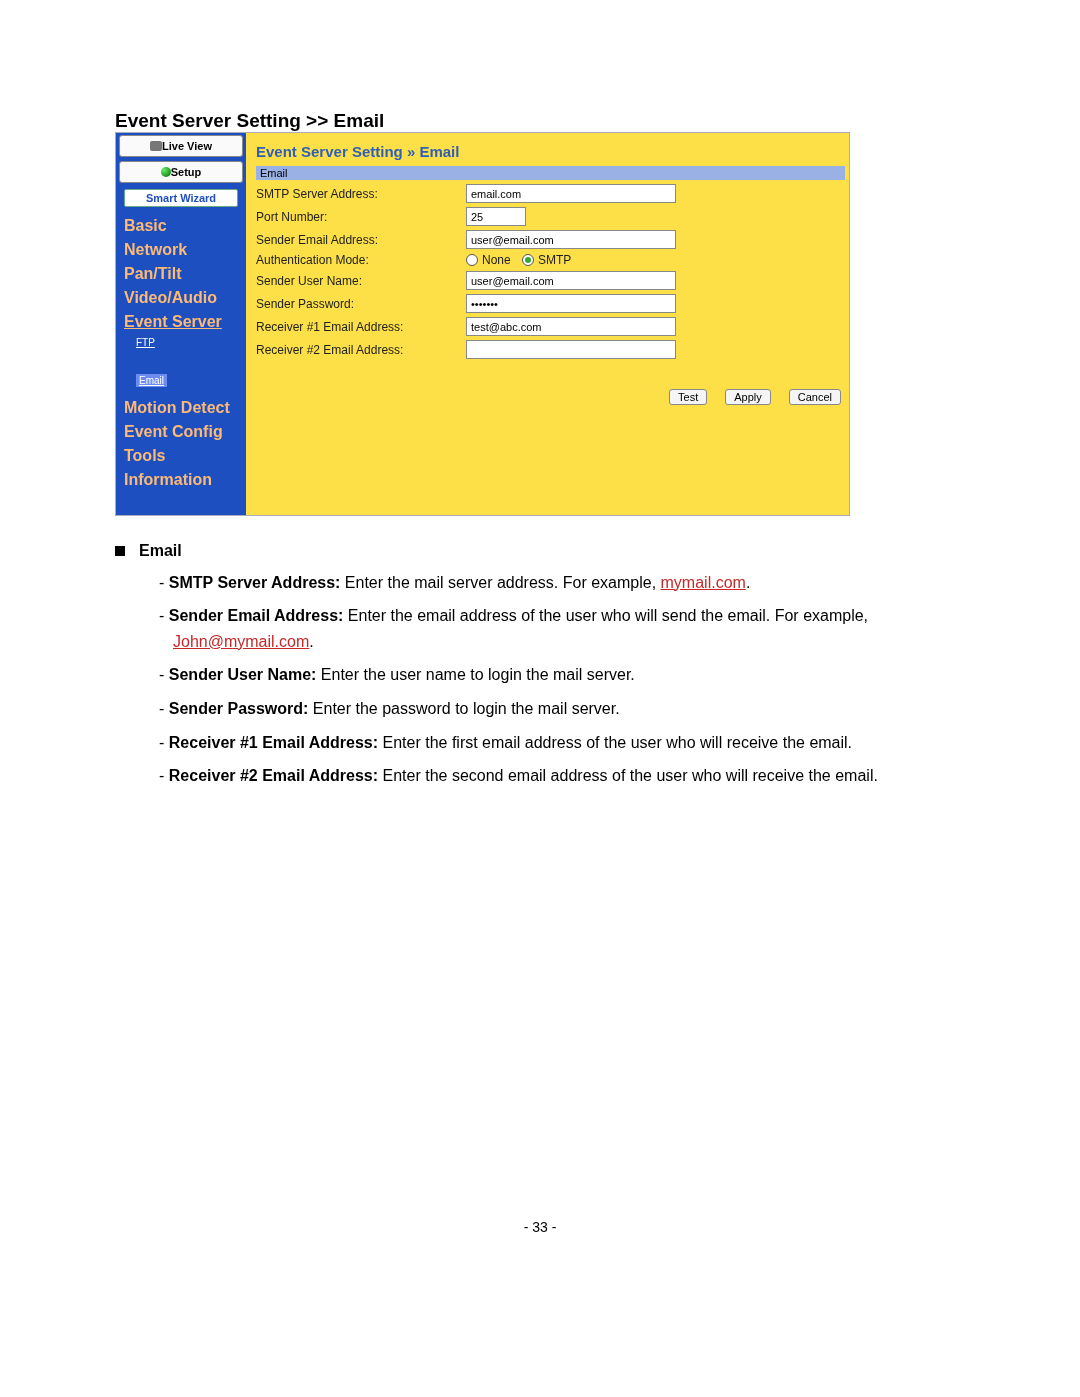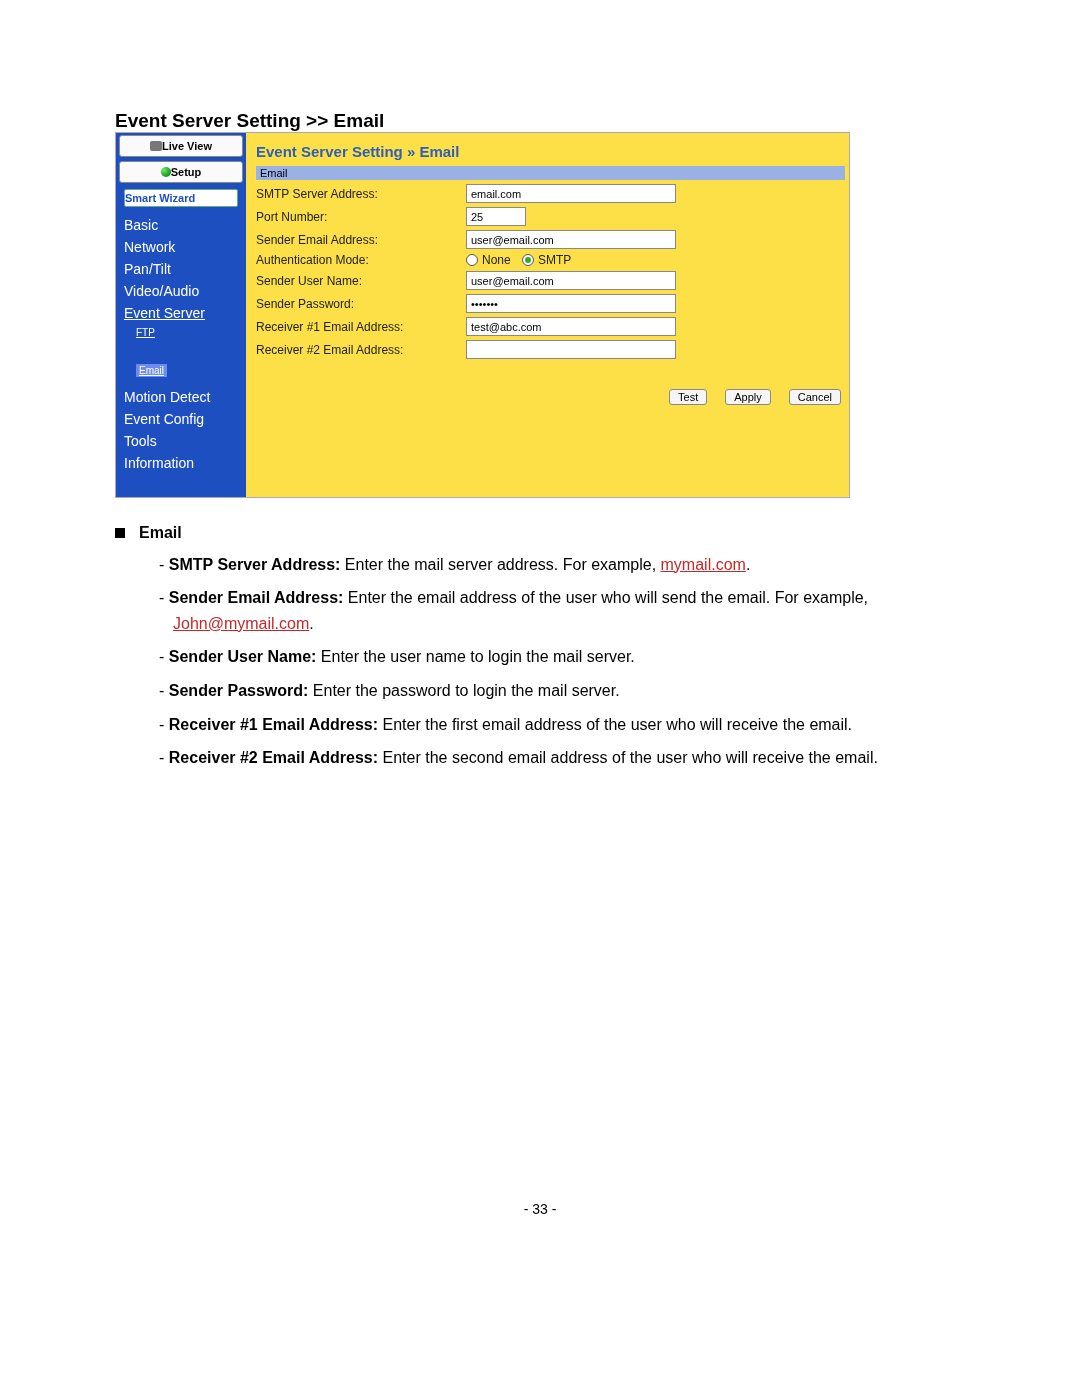--- a/index.html
+++ b/index.html
@@ -49,34 +49,34 @@
   }
   .icon-setup {
     display: inline-block; width: 10px; height: 10px; border-radius:50%;
     background: radial-gradient(circle at 30% 30%, #6e6, #060);
   }
   .wizard {
     margin: 6px 8px 10px 8px;
     background: #fff;
     border: 1px solid #6a8;
     border-radius: 2px;
-    text-align: left;
+    text-align: center;
     font-size: 11px;
     font-weight: bold;
     color: #1e4fc1;
     padding: 2px 0;
     cursor: pointer;
   }
   .nav {
     padding: 0 8px;
   }
   .nav-item {
-    color: #ffffff;
-    font-size: 14px;
-    font-weight: normal;
+    color: #fdba74;
+    font-size: 16px;
+    font-weight: bold;
     margin-bottom: 6px;
     cursor: pointer;
   }
   .nav-item.active { text-decoration: underline; }
   .nav-sub {
     color: #fff;
     font-size: 10px;
     text-decoration: underline;
     margin: 0 0 4px 12px;
     cursor: pointer;

